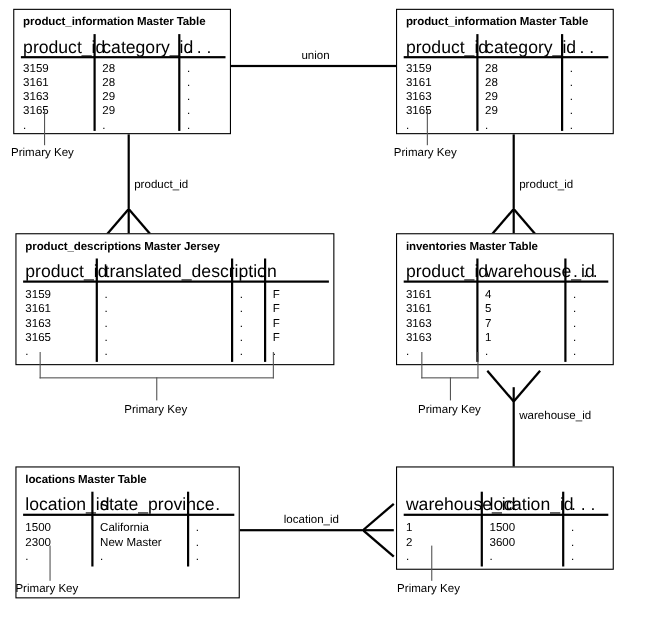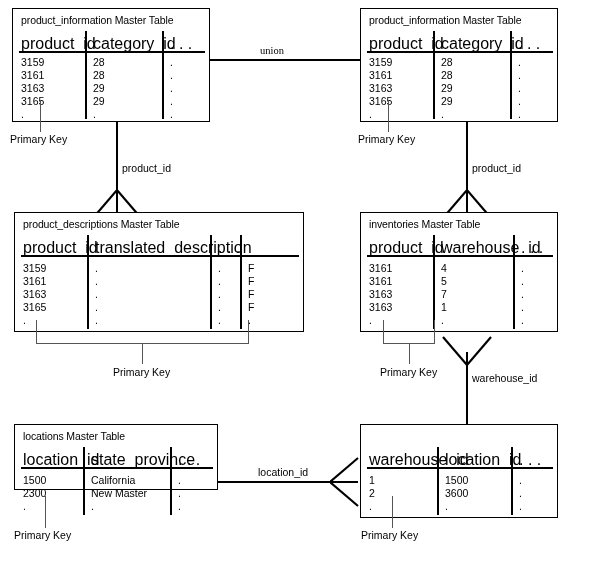--- a/index.html
+++ b/index.html
@@ -13,21 +13,21 @@
   
   .tbl{
     position:absolute;
     border:1.6px solid #000;
     background:#fff;
     box-sizing:border-box;
     z-index:5;
   }
   .tbl-title{
     position:absolute;left:8px;top:5px;
-    font-size:10.5px;font-weight:normal;
+    font-size:10.5px;font-weight:bold;
     white-space:nowrap;letter-spacing:-0.1px;
   }
   .hdr-cell{position:absolute;white-space:nowrap;}
   .hdr-rule{
     position:absolute;height:1.5px;background:#000;
   }
   .vdiv{
     position:absolute;width:1.5px;background:#000;
   }
   .cell{
@@ -48,21 +48,21 @@
   }
   .foot{position:absolute;z-index:3;}
   .foot line{stroke:#000;stroke-width:2.1;}
 </style>
 </head>
 <body>
 
 <div class="canvas">
 
   <div class="ln-h" style="left:210px;top:59px;width:152px;"></div>
-  <div class="lbl" style="left:258px;top:45px;font-family:Liberation Serif, serif;">union</div>
+  <div class="lbl" style="left:272px;top:45px;">union</div>
 
   <div class="ln-v" style="left:116px;top:122px;height:96px;"></div>
   <div class="lbl-plain" style="left:122px;top:162px;">product_id</div>
   <svg class="foot" style="left:92px;top:190px;" width="50" height="30" viewBox="0 0 50 30">
     <line x1="25" y1="0" x2="1" y2="28"></line>
     <line x1="25" y1="0" x2="49" y2="28"></line>
   </svg>
 
   <div class="ln-v" style="left:466px;top:122px;height:96px;"></div>
   <div class="lbl-plain" style="left:472px;top:162px;">product_id</div>
@@ -135,21 +135,21 @@
     <div class="cell" style="left:80px;top:86px;">29</div>
     <div class="cell" style="left:157px;top:86px;">.</div>
     <div class="cell" style="left:8px;top:99px;">.</div>
     <div class="cell" style="left:80px;top:99px;">.</div>
     <div class="cell" style="left:157px;top:99px;">.</div>
   </div>
   <div class="ln-thin-v" style="left:388px;top:100px;height:32px;z-index:6;"></div>
   <div class="lbl-plain" style="left:358px;top:133px;">Primary Key</div>
 
   <div class="tbl" style="left:14px;top:212px;width:290px;height:120px;">
-    <div class="tbl-title">product_descriptions Master Table</div>
+    <div class="tbl-title">product_descriptions Master Jersey</div>
     <div class="hdr-cell" style="left:8px;top:26px;">product_id</div>
     <div class="hdr-cell" style="left:80px;top:26px;">translated_description</div>
     <div class="hdr-cell" style="left:203px;top:26px;">. . .</div>
     <div class="hdr-rule" style="left:6px;top:42px;width:278px;"></div>
     <div class="vdiv" style="left:72px;top:22px;height:94px;"></div>
     <div class="vdiv" style="left:195px;top:22px;height:94px;"></div>
     <div class="vdiv" style="left:225px;top:22px;height:94px;"></div>
 
     <div class="cell" style="left:8px;top:49px;">3159</div>
     <div class="cell" style="left:80px;top:49px;">.</div>
@@ -204,21 +204,21 @@
     <div class="cell" style="left:80px;top:101px;">.</div>
     <div class="cell" style="left:160px;top:101px;">.</div>
   </div>
 
   <div class="ln-thin-v" style="left:383px;top:320px;height:24px;z-index:6;"></div>
   <div class="ln-thin-v" style="left:434px;top:320px;height:24px;z-index:6;"></div>
   <div class="ln-thin-h" style="left:383px;top:343px;width:52px;z-index:6;"></div>
   <div class="ln-thin-v" style="left:409px;top:343px;height:21px;z-index:6;"></div>
   <div class="lbl-plain" style="left:380px;top:366px;">Primary Key</div>
 
-  <div class="tbl" style="left:14px;top:424px;width:204px;height:66px;">
+  <div class="tbl" style="left:14px;top:424px;width:204px;height:120px;">
     <div class="tbl-title">locations Master Table</div>
     <div class="hdr-cell" style="left:8px;top:26px;">location_id</div>
     <div class="hdr-cell" style="left:76px;top:26px;">state_province</div>
     <div class="hdr-cell" style="left:163px;top:26px;">. . .</div>
     <div class="hdr-rule" style="left:6px;top:42px;width:192px;"></div>
     <div class="vdiv" style="left:68px;top:22px;height:68px;"></div>
     <div class="vdiv" style="left:155px;top:22px;height:68px;"></div>
 
     <div class="cell" style="left:8px;top:49px;">1500</div>
     <div class="cell" style="left:76px;top:49px;">California</div>

